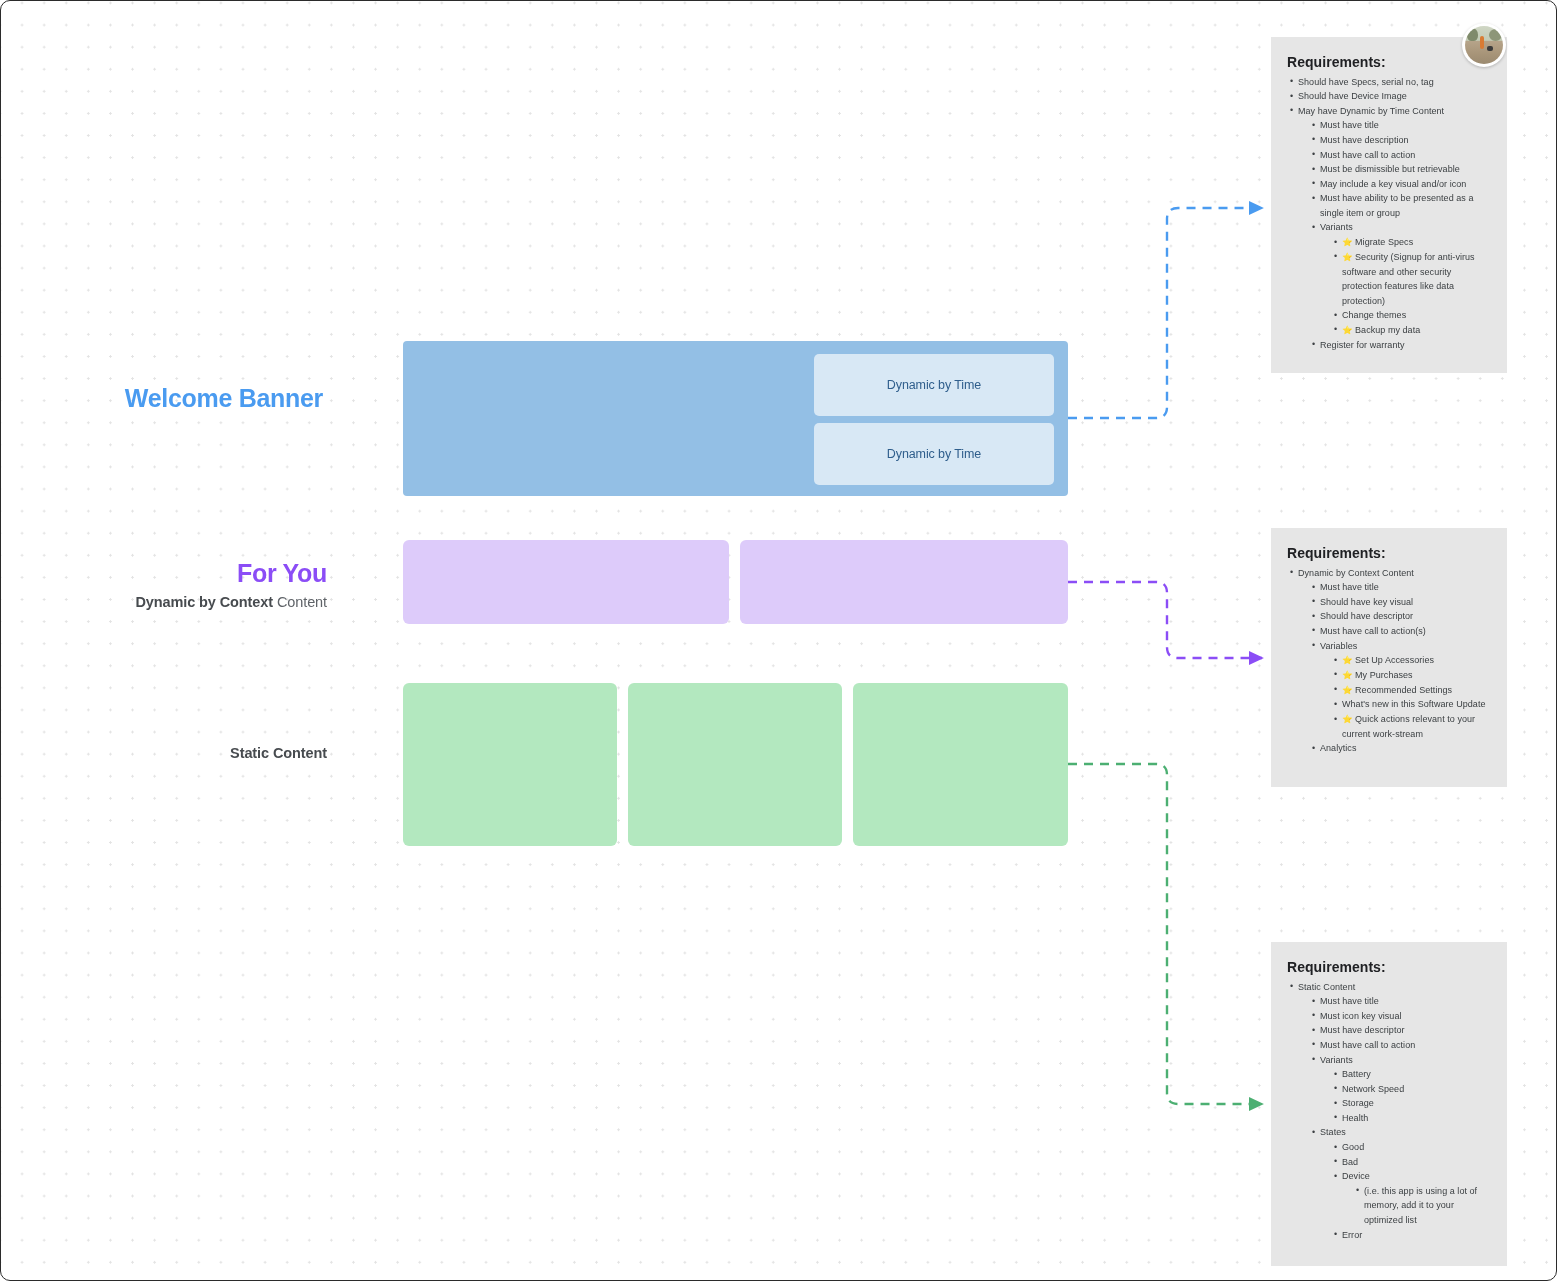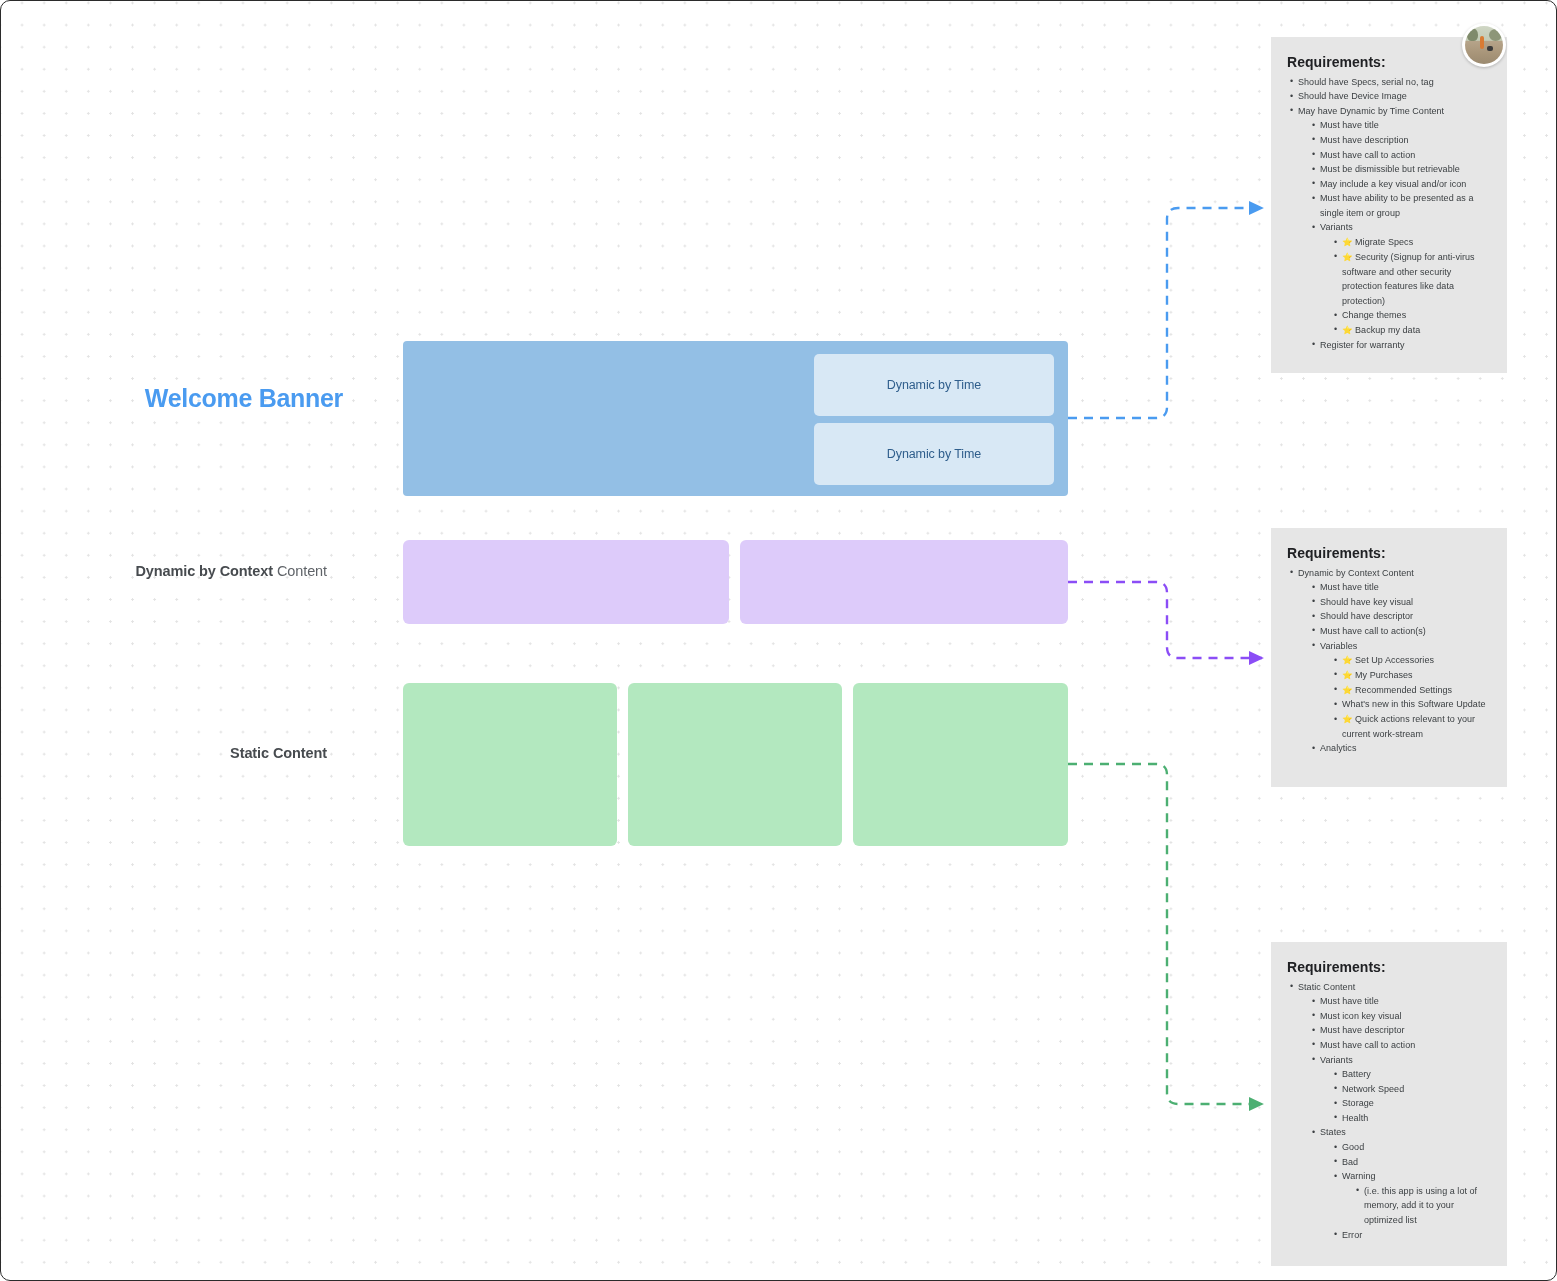--- a/index.html
+++ b/index.html
@@ -37,21 +37,21 @@
     letter-spacing: -0.3px;
   }
   .label-sub {
     font-size: 14.5px;
     color: #5f6368;
     margin-top: 5px;
     letter-spacing: -0.1px;
   }
   .label-sub b { font-weight: 700; color: #474b4f; }
 
-  #label-welcome { left: 76px; top: 382px; width: 266px; }
+  #label-welcome { left: 56px; top: 382px; width: 266px; }
   #label-welcome .label-title { color: #4a9bf0; }
 
   #label-foryou { left: 60px; top: 557px; width: 266px; }
   #label-foryou .label-title { color: #8b4df6; }
 
   #label-performance { left: 60px; top: 739px; width: 266px; }
   #label-performance .label-title { color: #43a35f; }
 
   
   #welcome-banner {
@@ -224,20 +224,21 @@
   <div class="label-block" id="label-welcome">
     <div class="label-title">Welcome Banner</div>
   </div>
 
   <div id="welcome-banner">
     <div class="dyn-slot" id="dyn-slot-1">Dynamic by Time</div>
     <div class="dyn-slot" id="dyn-slot-2">Dynamic by Time</div>
   </div>
 
   <div class="label-block" id="label-foryou">
+    <div class="label-title">For You</div>
     <div class="label-sub">
       <b>Dynamic by Context</b><span> Content</span>
     </div>
   </div>
 
   <div class="purple-card" id="foryou-card-1"></div>
   <div class="purple-card" id="foryou-card-2"></div>
 
   <div class="label-block" id="label-performance">
     <div class="label-sub">
@@ -307,21 +308,21 @@
               <li><span class="bullet">•</span><span>Must have call to action</span></li>
               <li><span class="bullet">•</span><span>Variants</span><ul>
                   <li><span class="bullet">•</span><span>Battery</span></li>
                   <li><span class="bullet">•</span><span>Network Speed</span></li>
                   <li><span class="bullet">•</span><span>Storage</span></li>
                   <li><span class="bullet">•</span><span>Health</span></li>
                 </ul></li>
               <li><span class="bullet">•</span><span>States</span><ul>
                   <li><span class="bullet">•</span><span>Good</span></li>
                   <li><span class="bullet">•</span><span>Bad</span></li>
-                  <li><span class="bullet">•</span><span>Warning</span><ul>
+                  <li><span class="bullet">•</span><span>Device</span><ul>
                       <li><span class="bullet">•</span><span>(i.e. this app is using a lot of memory, add it to your optimized list</span></li>
                     </ul></li>
                   <li><span class="bullet">•</span><span>Error</span></li>
                 </ul></li>
             </ul></li>
         </ul>
       </div>
   </div>
 
   <div id="avatar">

